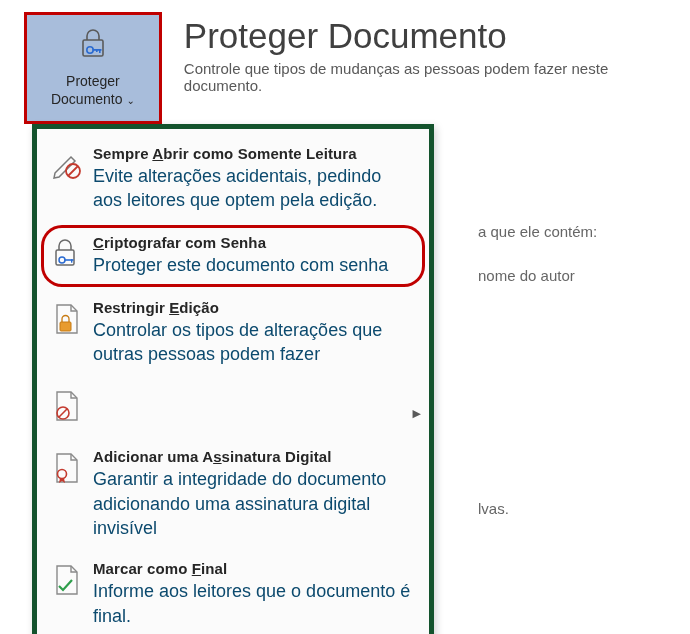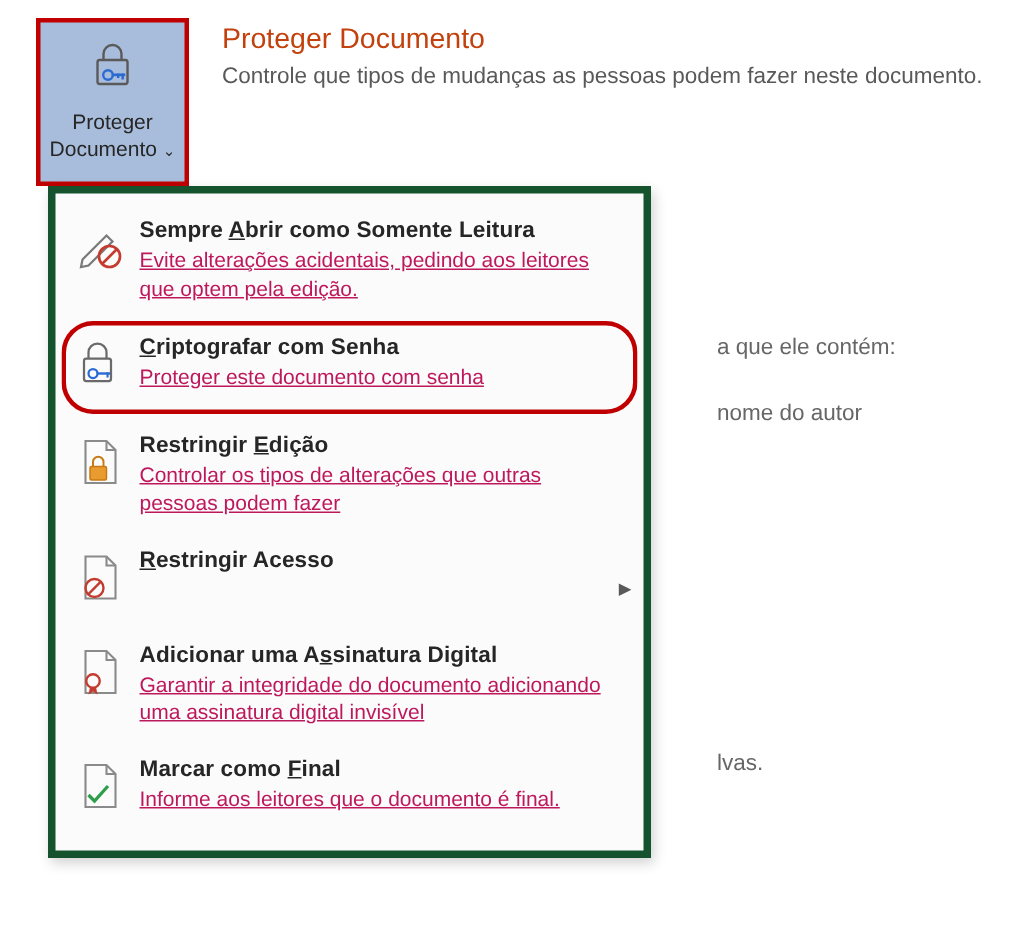--- a/index.html
+++ b/index.html
@@ -10,44 +10,44 @@
       height: 634px;
       position: relative;
       overflow: hidden;
     }
     .header-row {
       display: flex;
       align-items: flex-start;
       padding: 6px 0 0 0;
     }
     .protect-btn {
-      width: 102px;
+      width: 138px;
       height: 112px;
       margin: 6px 0 0 24px;
       background: #a8bddb;
       border: 3px solid #c00000;
       display: flex;
       flex-direction: column;
       align-items: center;
       justify-content: center;
       text-align: center;
       font-size: 14px;
       color: #262626;
       line-height: 1.35;
       padding: 4px 2px 6px 2px;
     }
     .protect-btn .icon { margin-bottom: 6px; }
     .header-text {
       margin-left: 22px;
       margin-top: 10px;
     }
     .header-title {
-      font-size: 19px;
+      font-size: 35px;
       font-weight: 400;
-      color: #c2410c;
+      color: #404040;
     }
     .header-sub {
       font-size: 15px;
       color: #595959;
       margin-top: 4px;
     }
     .dropdown {
       position: absolute;
       left: 32px;
       top: 124px;
@@ -79,24 +79,23 @@
       flex: 1;
     }
     .item-title {
       font-size: 15px;
       font-weight: 700;
       color: #262626;
       margin-bottom: 2px;
       letter-spacing: 0.1px;
     }
     .item-desc {
-      font-size: 14px;
-      color: #be185d;
+      font-size: 18px;
+      color: #0c4a6e;
       line-height: 1.35;
-      text-decoration: underline;
     }
     .fly-arrow {
       position: absolute;
       right: 8px;
       top: 50%;
       font-size: 11px;
       color: #595959;
     }
     .restrict-row { position: relative; }
     .ul { text-decoration: underline; }
@@ -199,21 +198,20 @@
         <span>
       <svg width="36" height="36" viewBox="0 0 36 36">
         <path d="M8 4 h14 l6 6 v22 h-20 z" fill="none" stroke="#8a8a8a" stroke-width="1.4"></path>
         <path d="M22 4 v6 h6" fill="none" stroke="#8a8a8a" stroke-width="1.4"></path>
         <circle cx="14" cy="25" r="6" fill="none" stroke="#c43b2f" stroke-width="1.6"></circle>
         <line x1="9.8" y1="29.2" x2="18.2" y2="20.8" stroke="#c43b2f" stroke-width="1.6"></line>
       </svg>
     </span>
       </div>
     <div class="text-col">
-      <div class="item-title"><span class="ul">R</span><span>estringir Acesso</span></div>
     </div>
     <span class="fly-arrow">▶</span>
   </div>
 
   <div class="item">
     <div class="icon-col">
         <span>
       <svg width="36" height="36" viewBox="0 0 36 36">
         <path d="M8 4 h14 l6 6 v22 h-20 z" fill="none" stroke="#8a8a8a" stroke-width="1.4"></path>
         <path d="M22 4 v6 h6" fill="none" stroke="#8a8a8a" stroke-width="1.4"></path>

